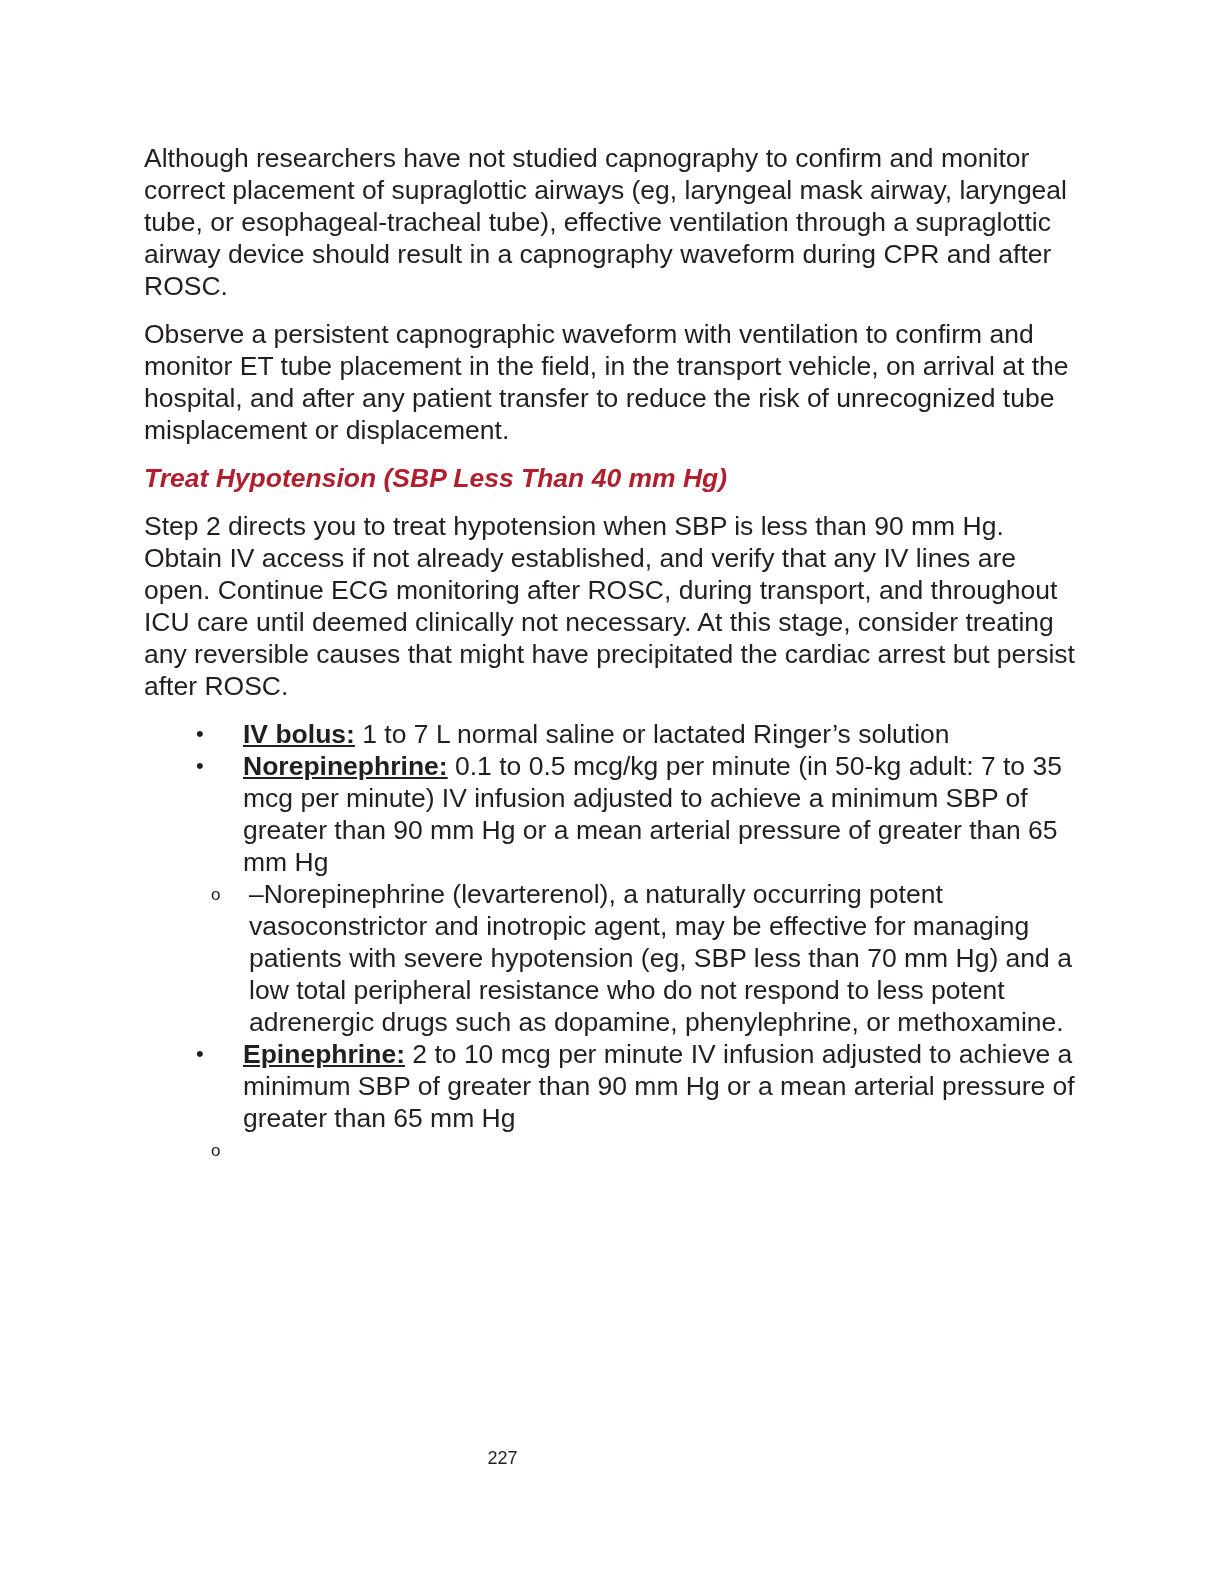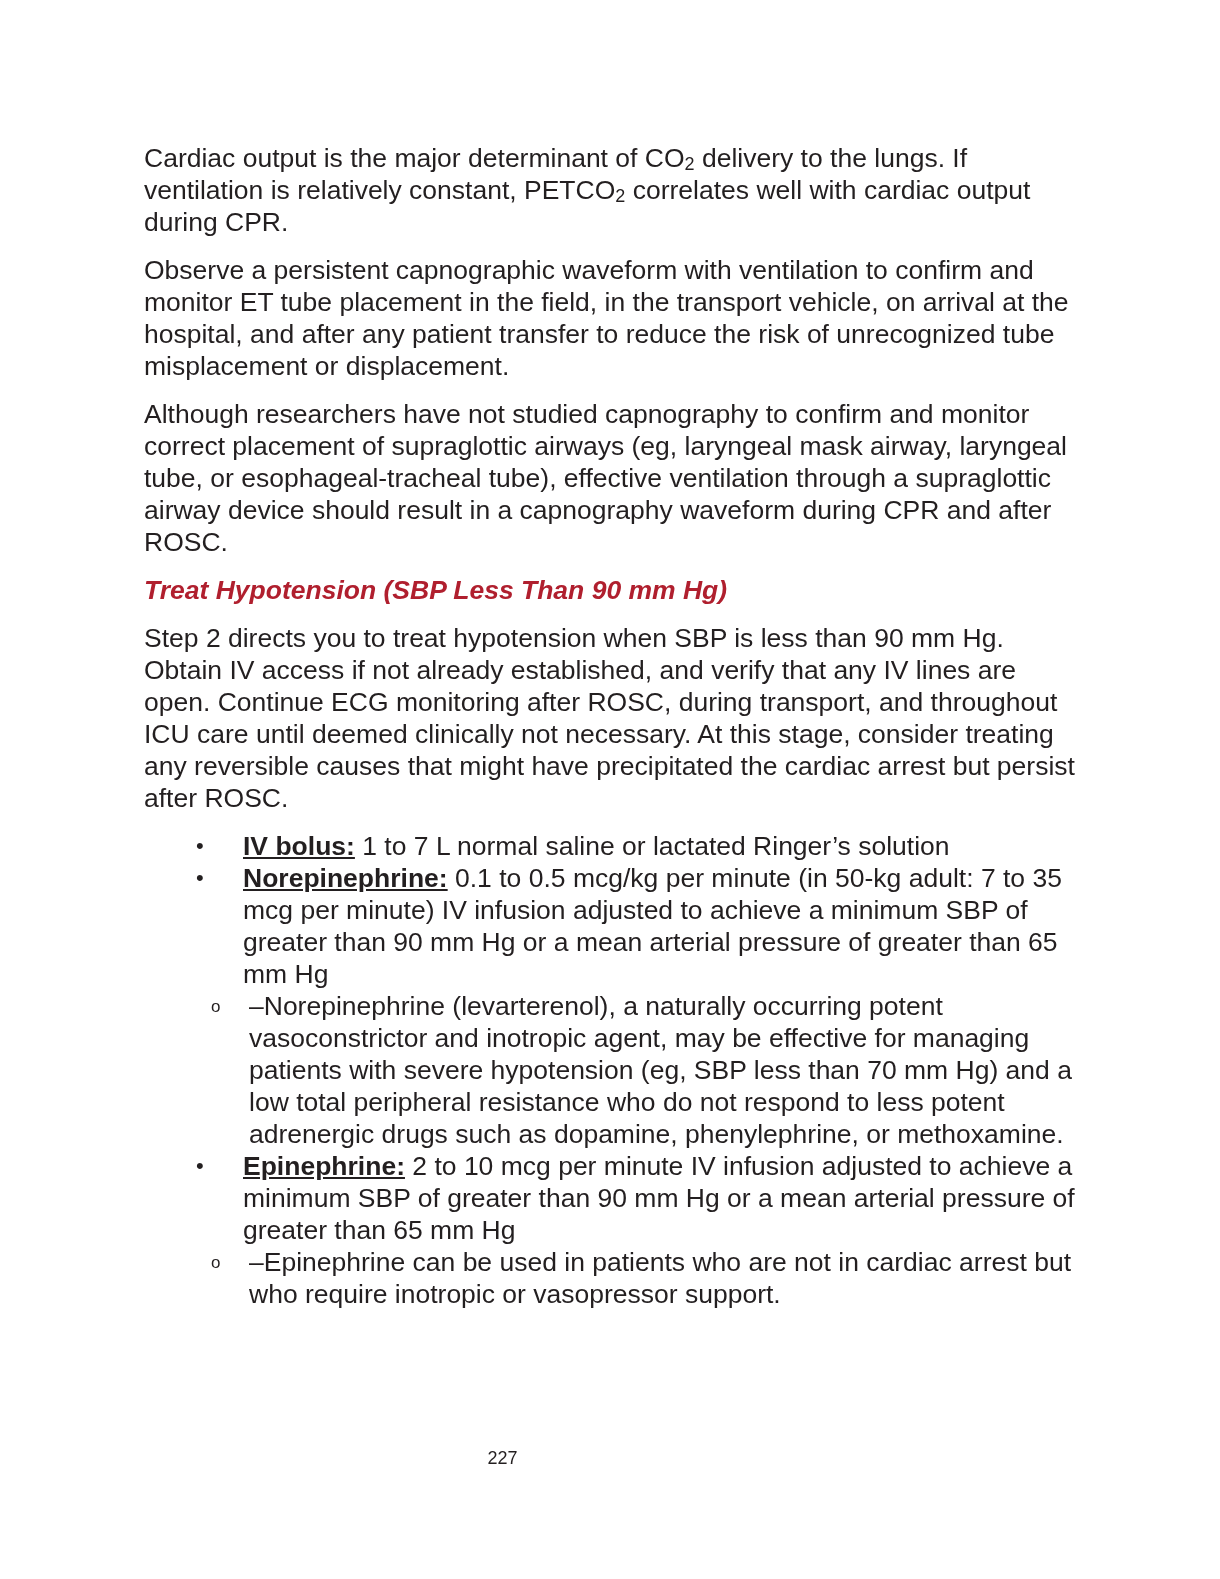--- a/index.html
+++ b/index.html
@@ -20,27 +20,26 @@
   ul.l2 > li .bullet2 { position:absolute; left:67px; top:1px; font-size:17px; }
   b { font-weight:bold;text-decoration:underline; }
   .footer { position:absolute; left:0; width:1005px; top:1448px; text-align:center;
             font-size:18px; color:#231f20; }
 </style>
 </head>
 <body>
 
 <div class="page">
 
-  <p class="para"><span>Cardiac output is the major determinant of CO</span><sub>2</sub><span> delivery to the lungs. If ventilation is relatively constant, PETCO</span><sub>2</sub><span> correlates well with cardiac output during CPR.</span></p>
+
+  <p class="para">Although researchers have not studied capnography to confirm and monitor correct placement of supraglottic airways (eg, laryngeal mask airway, laryngeal tube, or esophageal-tracheal tube), effective ventilation through a supraglottic airway device should result in a capnography waveform during CPR and after ROSC.</p>
 
   <p class="para">Observe a persistent capnographic waveform with ventilation to confirm and monitor ET tube placement in the field, in the transport vehicle, on arrival at the hospital, and after any patient transfer to reduce the risk of unrecognized tube misplacement or displacement.</p>
 
-  <p class="para">Although researchers have not studied capnography to confirm and monitor correct placement of supraglottic airways (eg, laryngeal mask airway, laryngeal tube, or esophageal-tracheal tube), effective ventilation through a supraglottic airway device should result in a capnography waveform during CPR and after ROSC.</p>
-
-  <h2>Treat Hypotension (SBP Less Than 90 mm Hg)</h2>
+  <h2>Treat Hypotension (SBP Less Than 40 mm Hg)</h2>
 
   <p class="para">Step 2 directs you to treat hypotension when SBP is less than 90 mm Hg. Obtain IV access if not already established, and verify that any IV lines are open. Continue ECG monitoring after ROSC, during transport, and throughout ICU care until deemed clinically not necessary. At this stage, consider treating any reversible causes that might have precipitated the cardiac arrest but persist after ROSC.</p>
 
 
   <ul class="l1">
     <li>
       <span class="bullet">•</span>
       <b>IV bolus:</b><span> 1 to 7 L normal saline or lactated Ringer’s solution</span>
     </li>
     <li>
@@ -52,20 +51,19 @@
           <span>–Norepinephrine (levarterenol), a naturally occurring potent vasoconstrictor and inotropic agent, may be effective for managing patients with severe hypotension (eg, SBP less than 70 mm Hg) and a low total peripheral resistance who do not respond to less potent adrenergic drugs such as dopamine, phenylephrine, or methoxamine.</span>
         </li>
       </ul>
     </li>
     <li>
       <span class="bullet">•</span>
       <b>Epinephrine:</b><span> 2 to 10 mcg per minute IV infusion adjusted to achieve a minimum SBP of greater than 90 mm Hg or a mean arterial pressure of greater than 65 mm Hg</span>
       <ul class="l2" style="margin-left:-99px;">
         <li>
           <span class="bullet2">o</span>
-          <span>–Epinephrine can be used in patients who are not in cardiac arrest but who require inotropic or vasopressor support.</span>
         </li>
       </ul>
     </li>
   </ul>
 </div>
 
 <div class="footer">227</div>
 
 </body></html>

